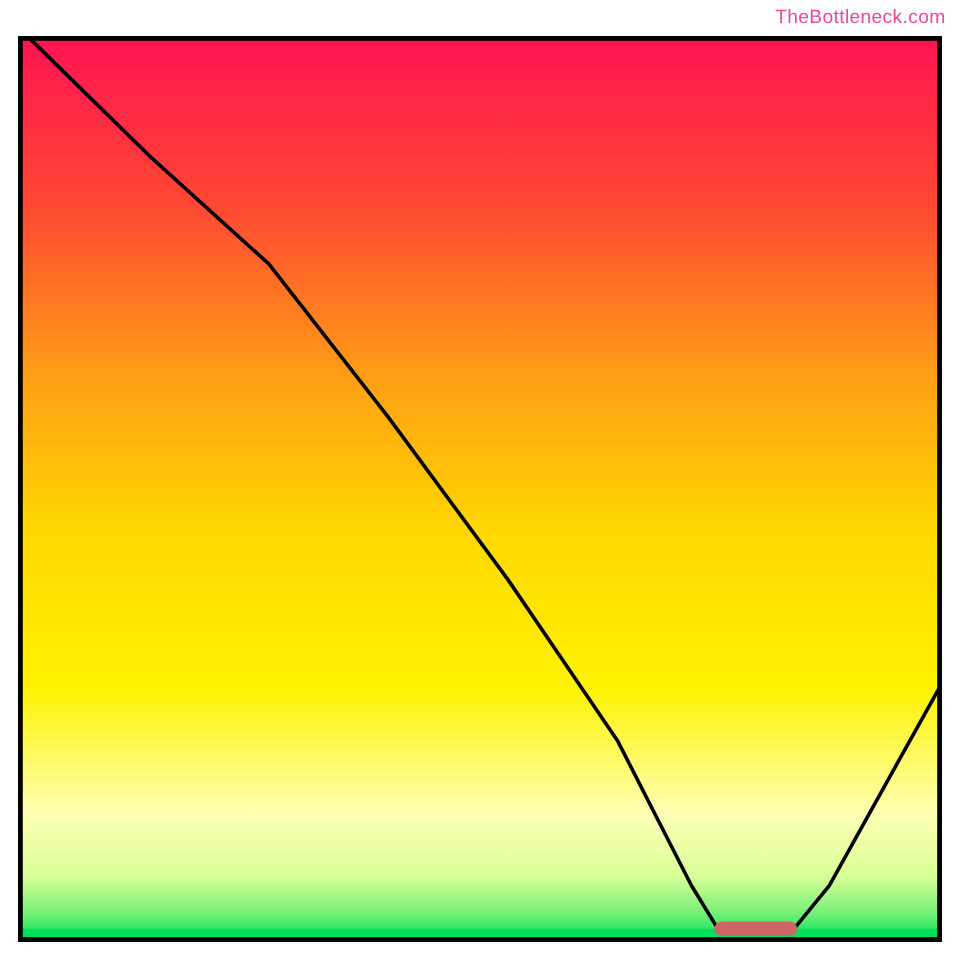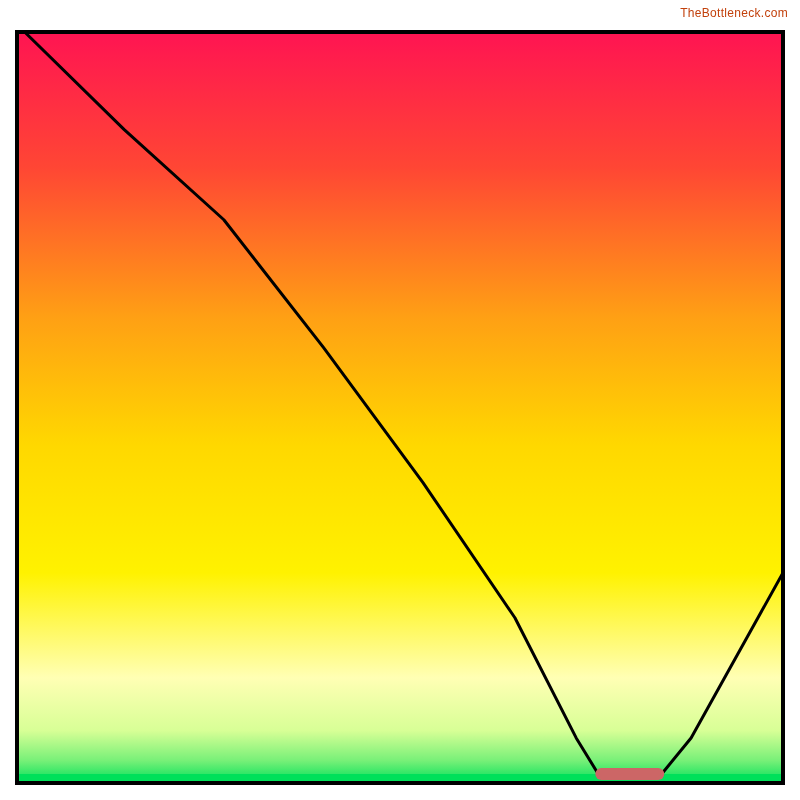--- a/index.html
+++ b/index.html
@@ -8,22 +8,22 @@
     width: 800px;
     height: 800px;
     background: #ffffff;
     font-family: Arial, Helvetica, sans-serif;
     position: relative;
   }
   .watermark {
     position: absolute;
     top: 6px;
     right: 12px;
-    font-size: 12px;
-    color: #c2410c;
+    font-size: 16px;
+    color: #ec4899;
     font-weight: 500;
     letter-spacing: 0.3px;
   }
   .chart-container {
     position: absolute;
     top: 30px;
     left: 15px;
     width: 770px;
     height: 755px;
   }

